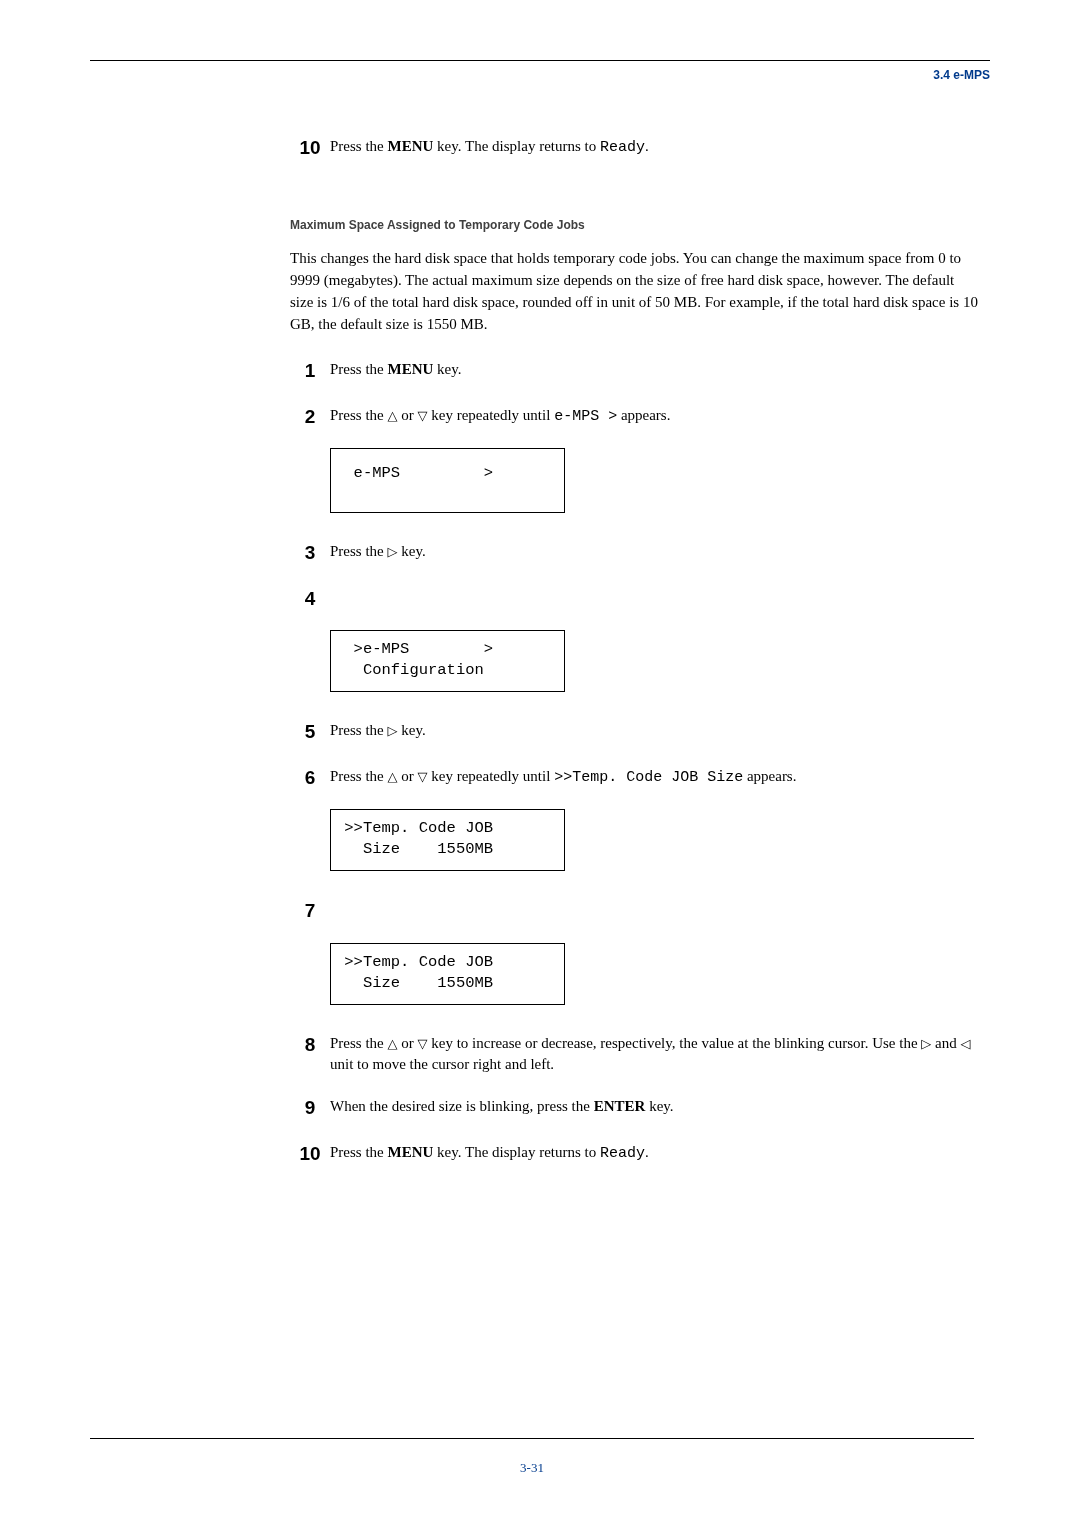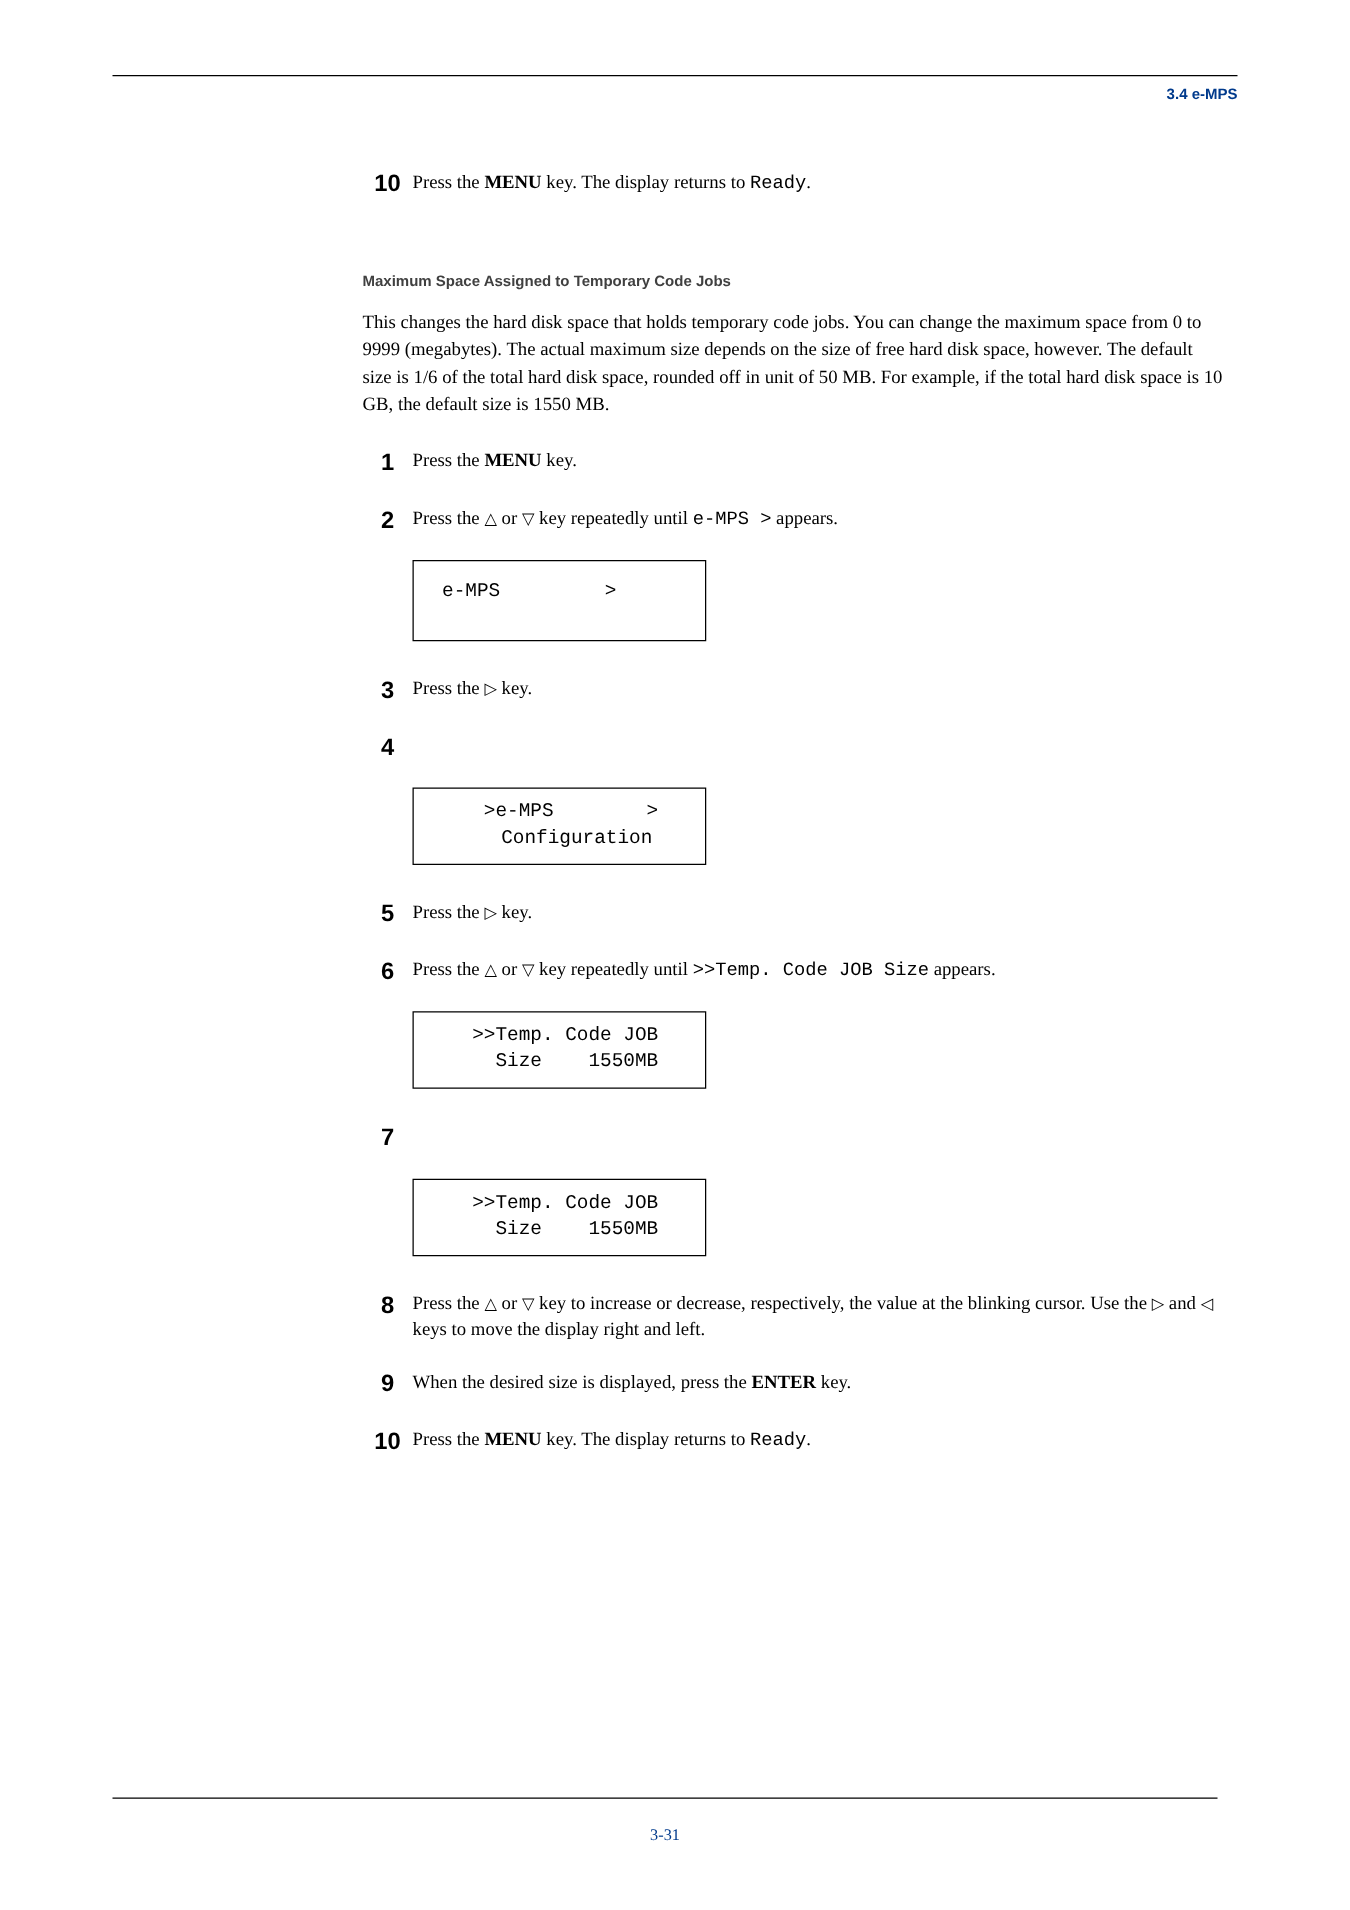--- a/index.html
+++ b/index.html
@@ -81,21 +81,20 @@
       margin-top: 18px;
       margin-bottom: 26px;
       line-height: 1.35;
       white-space: pre;
     }
     .lcd-box.single {
       padding: 14px 4px 28px 4px;
     }
     .lcd-box.double {
       padding: 8px 4px 10px 4px;
-      text-align: center;
     }
     .tri {
       display: inline-block;
       font-size: 13px;
       position: relative;
     }
     .footer {
       position: absolute;
       bottom: 50px;
       left: 90px;
@@ -186,30 +185,30 @@
   <div class="step">
     <div class="step-num">7</div>
   </div>
 
   <div class="lcd-box double"> &gt;&gt;Temp. Code JOB
    Size    1550MB</div>
 
   <div class="step">
     <div class="step-num">8</div>
     <div class="step-body">
-      <span>Press the </span><span class="tri">△</span><span> or </span><span class="tri">▽</span><span> key to increase or decrease, respectively, the value at the blinking cursor. Use the </span><span class="tri">▷</span><span> and </span><span class="tri">◁</span><span> keys to move the display right and left.</span>
+      <span>Press the </span><span class="tri">△</span><span> or </span><span class="tri">▽</span><span> key to increase or decrease, respectively, the value at the blinking cursor. Use the </span><span class="tri">▷</span><span> and </span><span class="tri">◁</span><span> unit to move the cursor right and left.</span>
     </div>
   </div>
 
   <div class="gap"></div>
 
   <div class="step">
     <div class="step-num">9</div>
     <div class="step-body">
-      <span>When the desired size is displayed, press the </span><b>ENTER</b><span> key.</span>
+      <span>When the desired size is blinking, press the </span><b>ENTER</b><span> key.</span>
     </div>
   </div>
 
   <div class="gap"></div>
 
   <div class="step">
     <div class="step-num">10</div>
     <div class="step-body">
       <span>Press the </span><b>MENU</b><span> key. The display returns to </span><span class="mono">Ready</span><span>.</span>
     </div>

